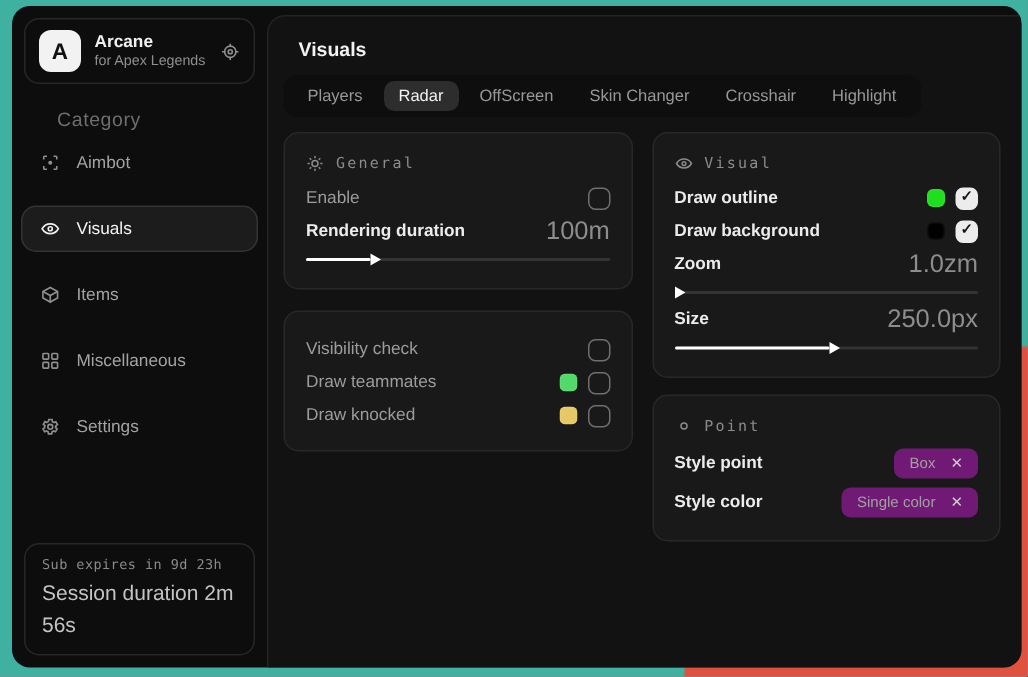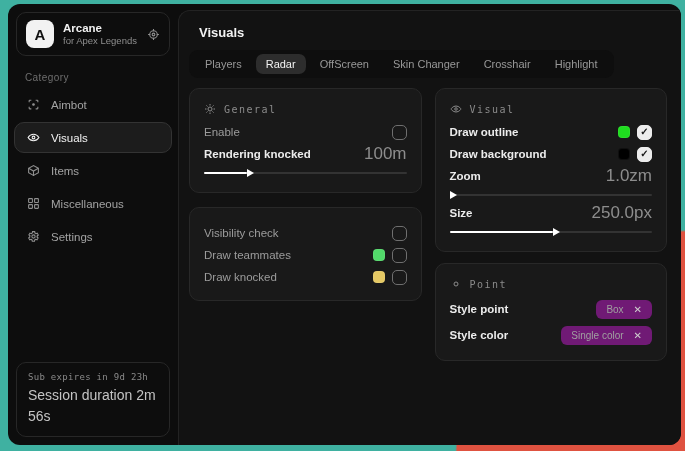--- a/index.html
+++ b/index.html
@@ -20,22 +20,22 @@
   }
   .logo {
     width:28px; height:28px; border-radius:8px; background:#f2f2f2;
     display:flex; align-items:center; justify-content:center;
     color:#111; font-weight:bold; font-size:15px;
   }
   .side-header-text { flex:1; line-height:1.25; }
   .app-name { color:#f0f0f0; font-size:11.5px; font-weight:700; }
   .app-sub { color:#8f8f8f; font-size:9.5px; }
   .side-gear { color:#8f8f8f; display:flex; }
-  .section-label { color:#6e6e6e; font-size:10px; margin:16px 0 6px 11px; letter-spacing:.4px; }
-  .nav { display:flex; flex-direction:column; gap:2px; }
+  .section-label { color:#6e6e6e; font-size:13px; margin:16px 0 6px 24px; letter-spacing:.4px; }
+  .nav { display:flex; flex-direction:column; gap:13px; }
   .nav-item {
     display:flex; align-items:center; gap:11px; color:#a3a3a3;
     font-size:11.5px; padding:8px 12px; border-radius:10px; border:1px solid transparent;
     cursor:default;
   }
   .nav-item .nicon { display:flex; color:#8f8f8f; }
   .nav-item.active { background:#1c1c1c; border-color:#333; color:#f2f2f2; }
   .nav-item.active .nicon { color:#eee; }
   .side-footer {
     position:absolute; left:8px; right:8px; bottom:8px;
@@ -205,21 +205,21 @@
                 <path d="M12 2v3M12 19v3M2 12h3M19 12h3M4.9 4.9l2.1 2.1M17 17l2.1 2.1M19.1 4.9L17 7M7 17l-2.1 2.1"></path>
               </svg>
             </span>
             <span>General</span>
           </div>
           <div class="row">
             <span class="row-label">Enable</span>
             <span class="checkbox"></span>
           </div>
           <div class="row">
-            <span class="row-label strong">Rendering knocked</span>
+            <span class="row-label strong">Rendering duration</span>
             <span class="row-value">100m</span>
           </div>
           <div class="slider">
             <div class="slider-fill" style="width: 21%;"></div>
           </div>
         </div>
 
         <div class="panel">
           <div class="row">
             <span class="row-label">Visibility check</span>

